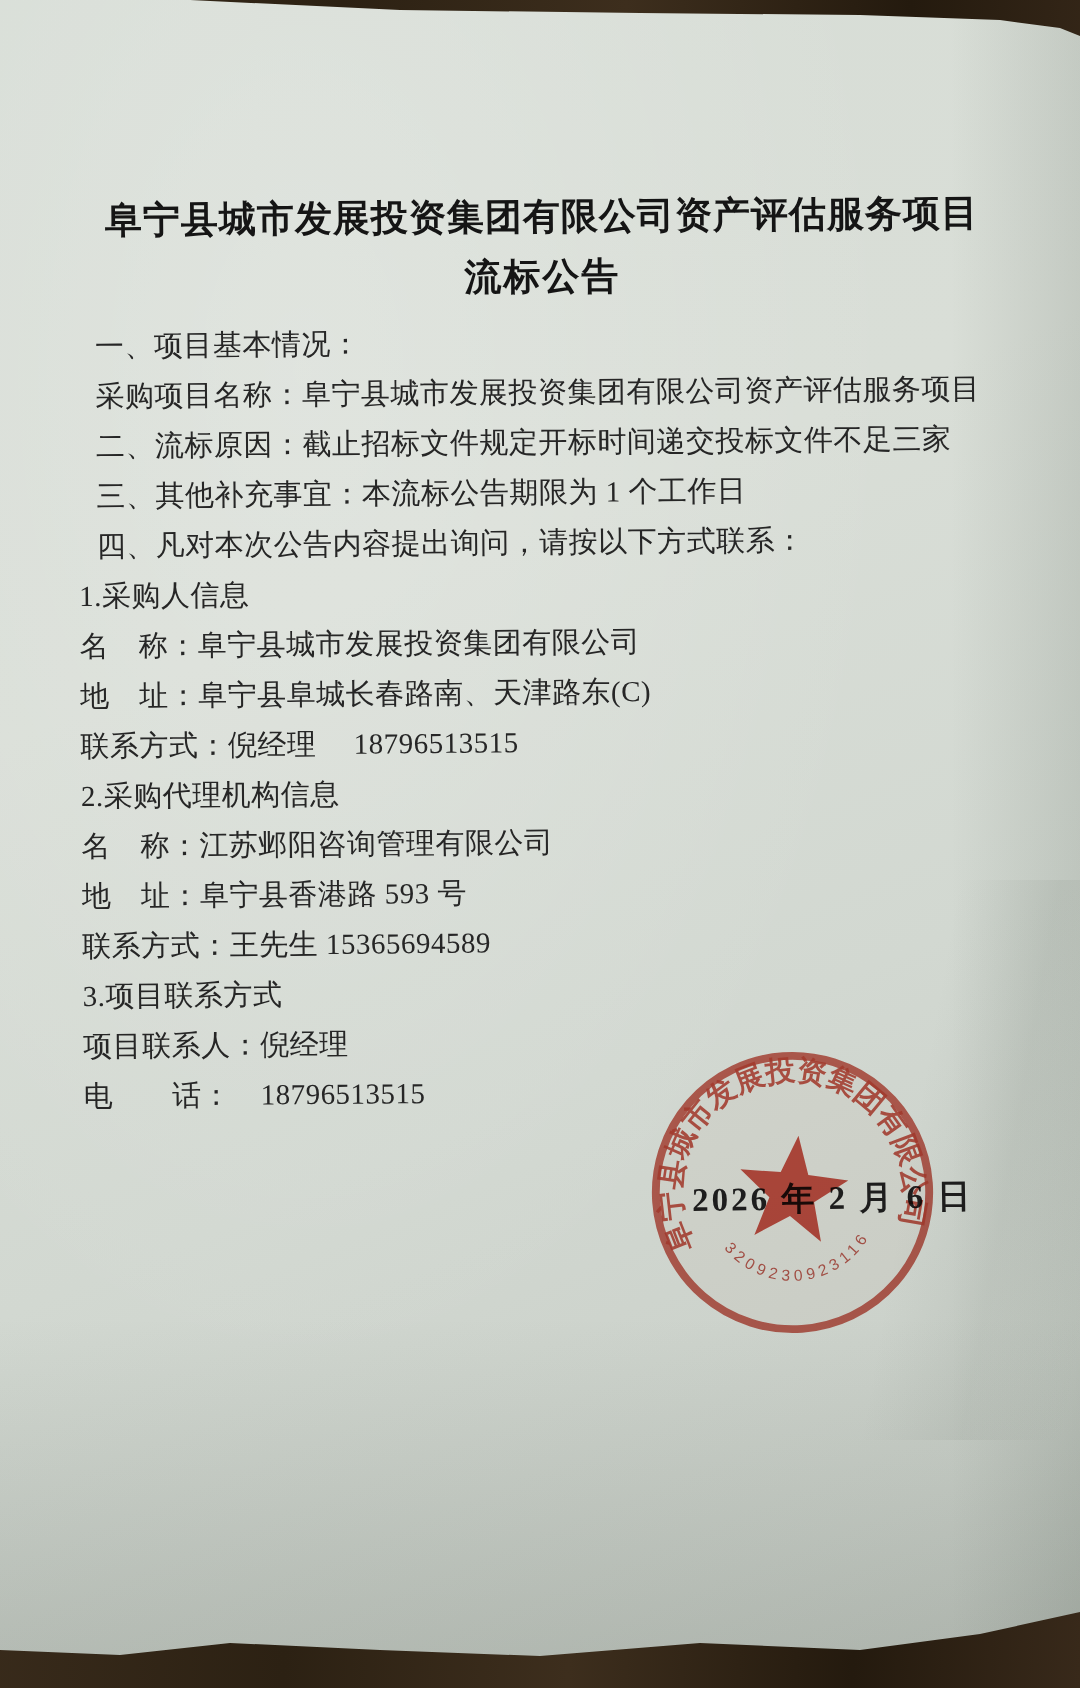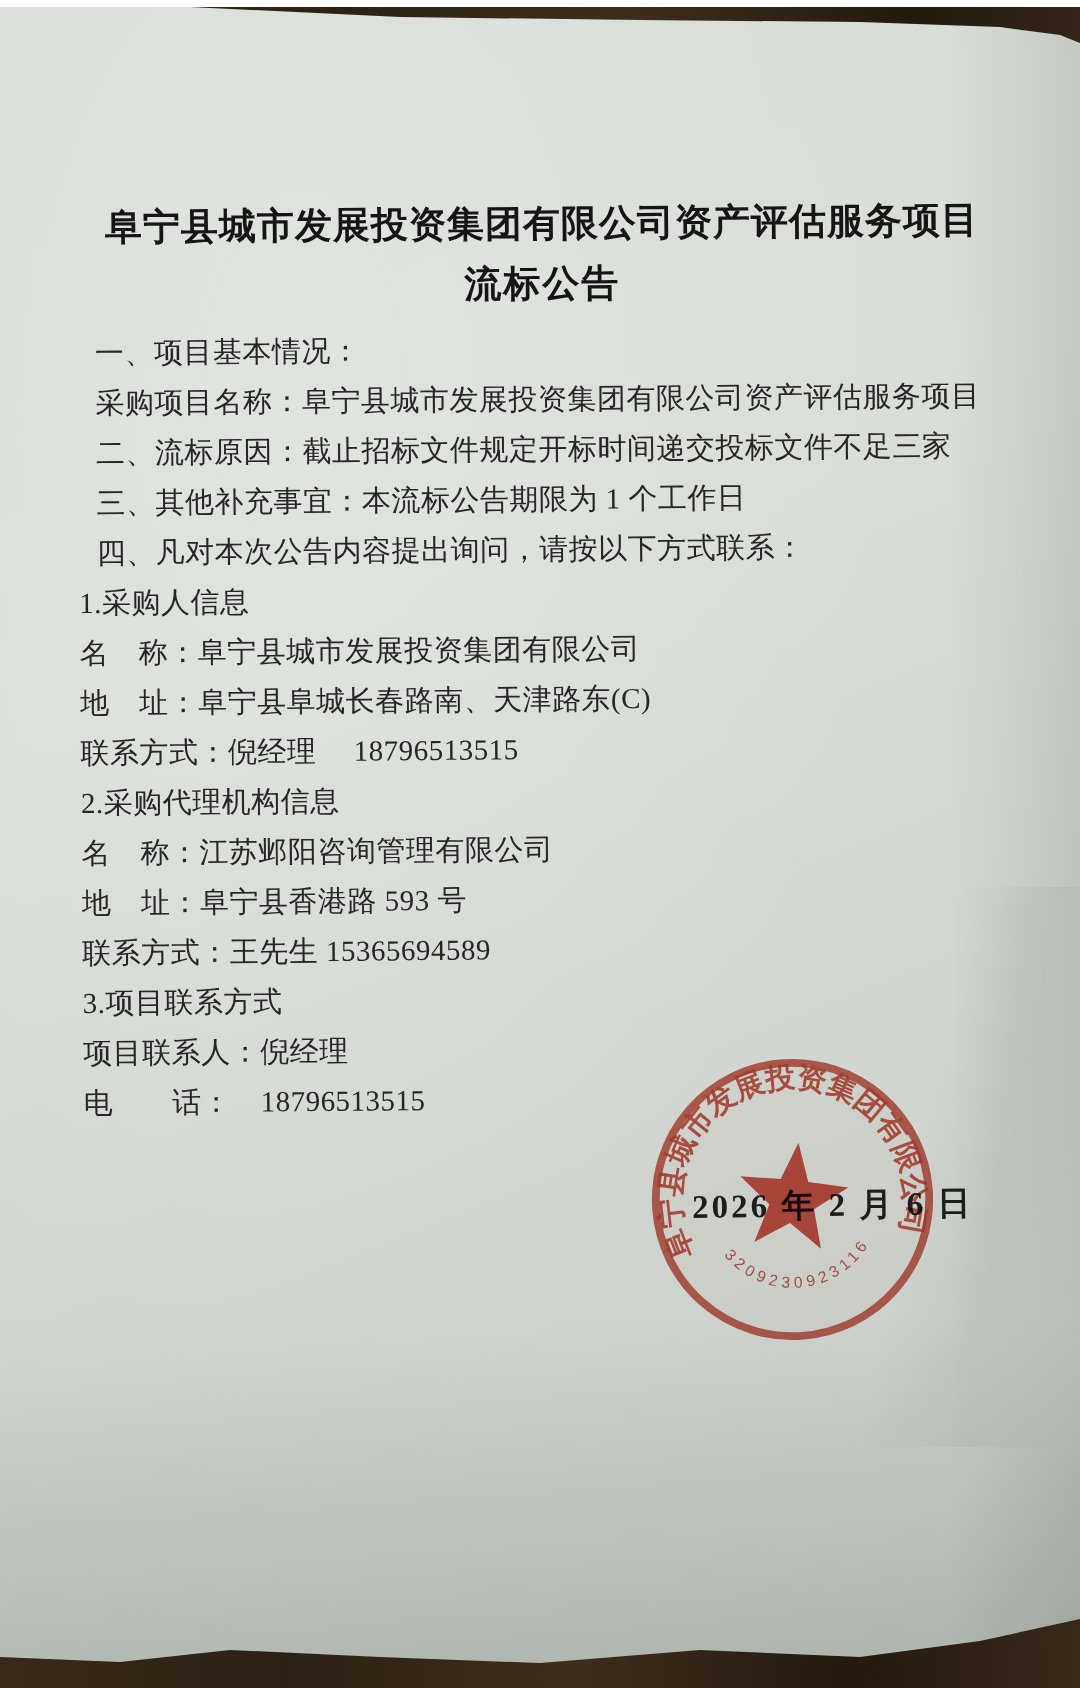--- a/index.html
+++ b/index.html
@@ -1,18 +1,18 @@
 <!DOCTYPE html>
 <html><head>
 <meta charset="utf-8">
 <style>
   html,body{margin:0;padding:0;}
   body{width:1080px;height:1688px;overflow:hidden;position:relative;
        font-family:"Liberation Serif","DejaVu Serif",serif;}
-  .scene{position:absolute;inset:0;background:linear-gradient(175deg,#473524 0%,#33261706 0%),#2f2315;margin-top:7px;}
+  .scene{position:absolute;inset:0;background:linear-gradient(175deg,#473524 0%,#33261706 0%),#2f2315;}
   .wood{position:absolute;inset:0;
         background:linear-gradient(92deg,#3a2c1c 0%,#2c2113 30%,#3d2e1d 55%,#241a0e 80%,#38291a 100%);}
   .paper{position:absolute;inset:0;
         background:
           radial-gradient(ellipse at 28% 22%, rgba(255,255,255,0.20), rgba(255,255,255,0) 55%),
           linear-gradient(to right, rgba(0,0,0,0) 88%, rgba(70,82,70,0.14) 100%),
           linear-gradient(to bottom, rgba(0,0,0,0) 78%, rgba(55,65,55,0.16) 98%),
           linear-gradient(158deg,#d7ddd6 0%,#d9ded7 35%,#d2d8d1 62%,#c9cfc8 88%,#c3c9c2 100%);
         clip-path:polygon(0px 0px,190px 0px,400px 10px,640px 13px,860px 15px,1000px 20px,1060px 28px,
           1080px 36px,1080px 1612px,980px 1634px,860px 1650px,700px 1643px,540px 1656px,380px 1650px,

